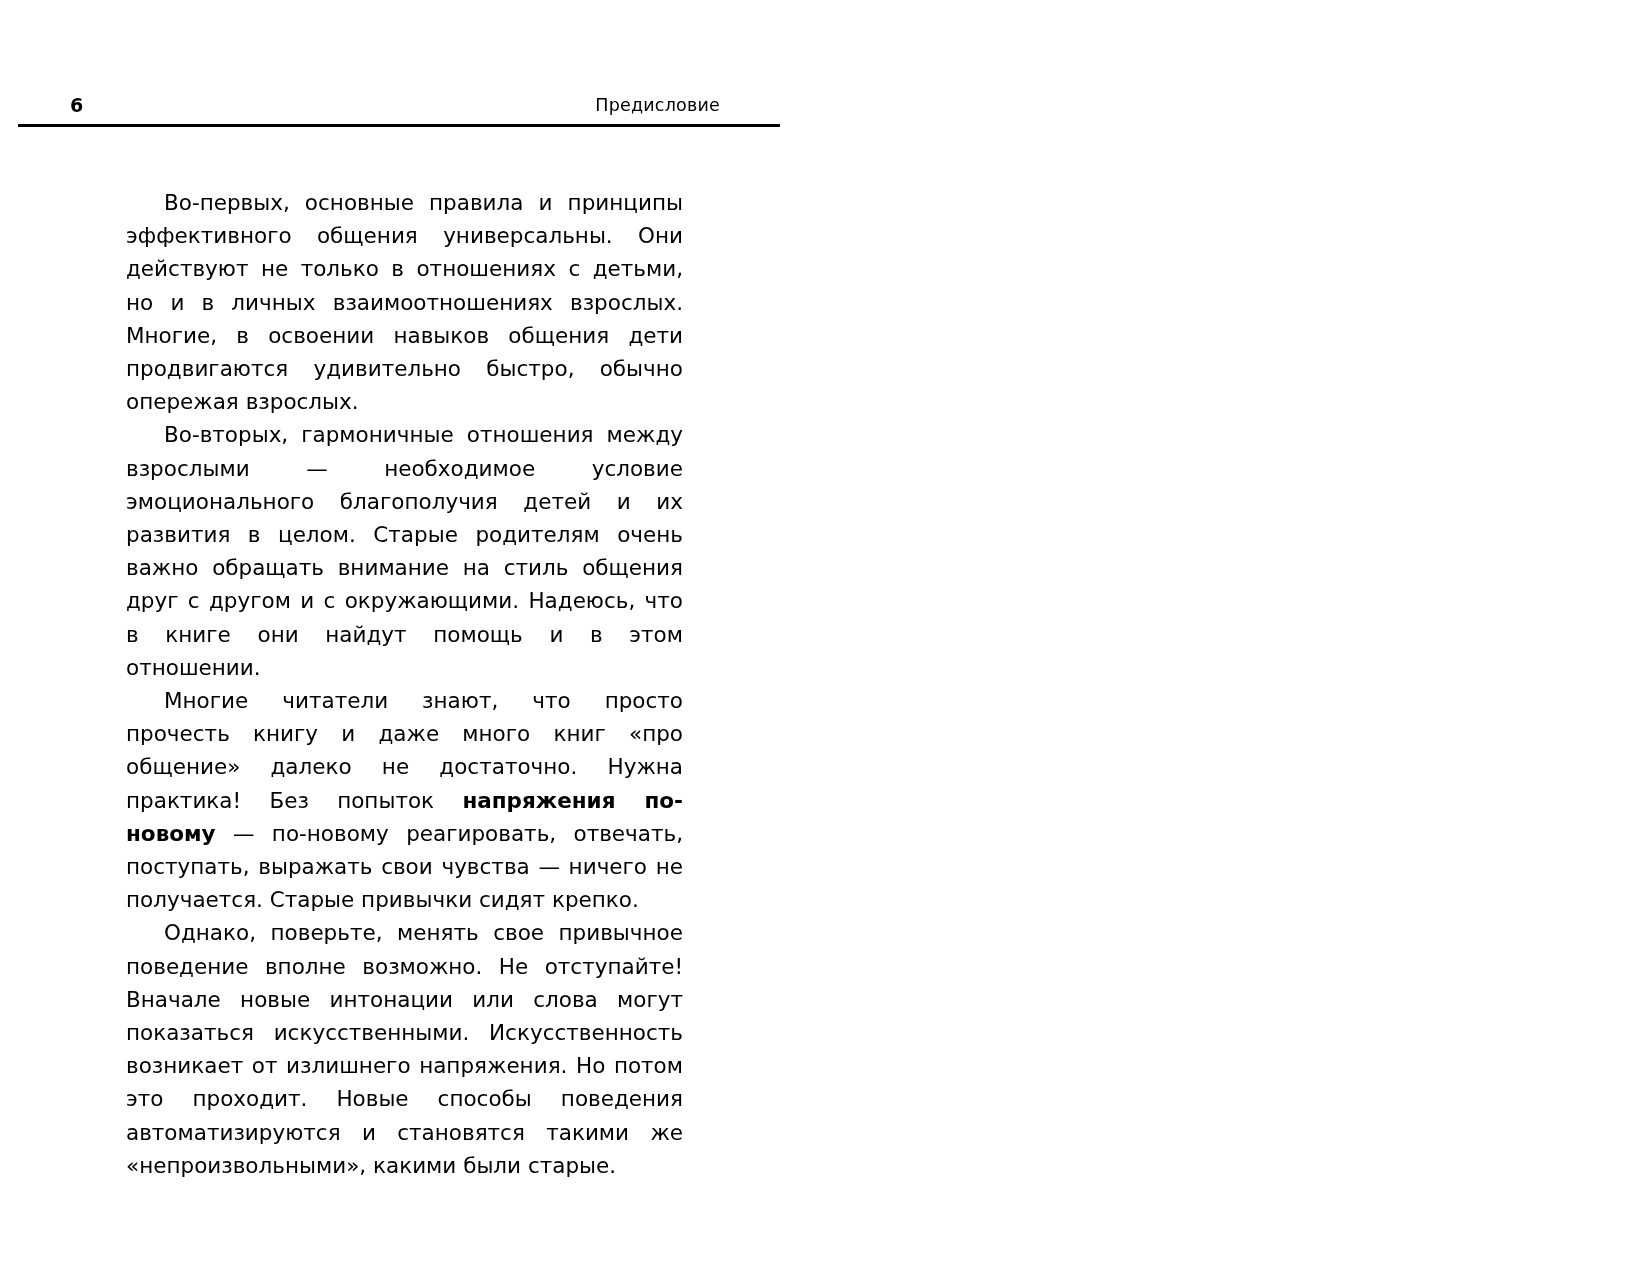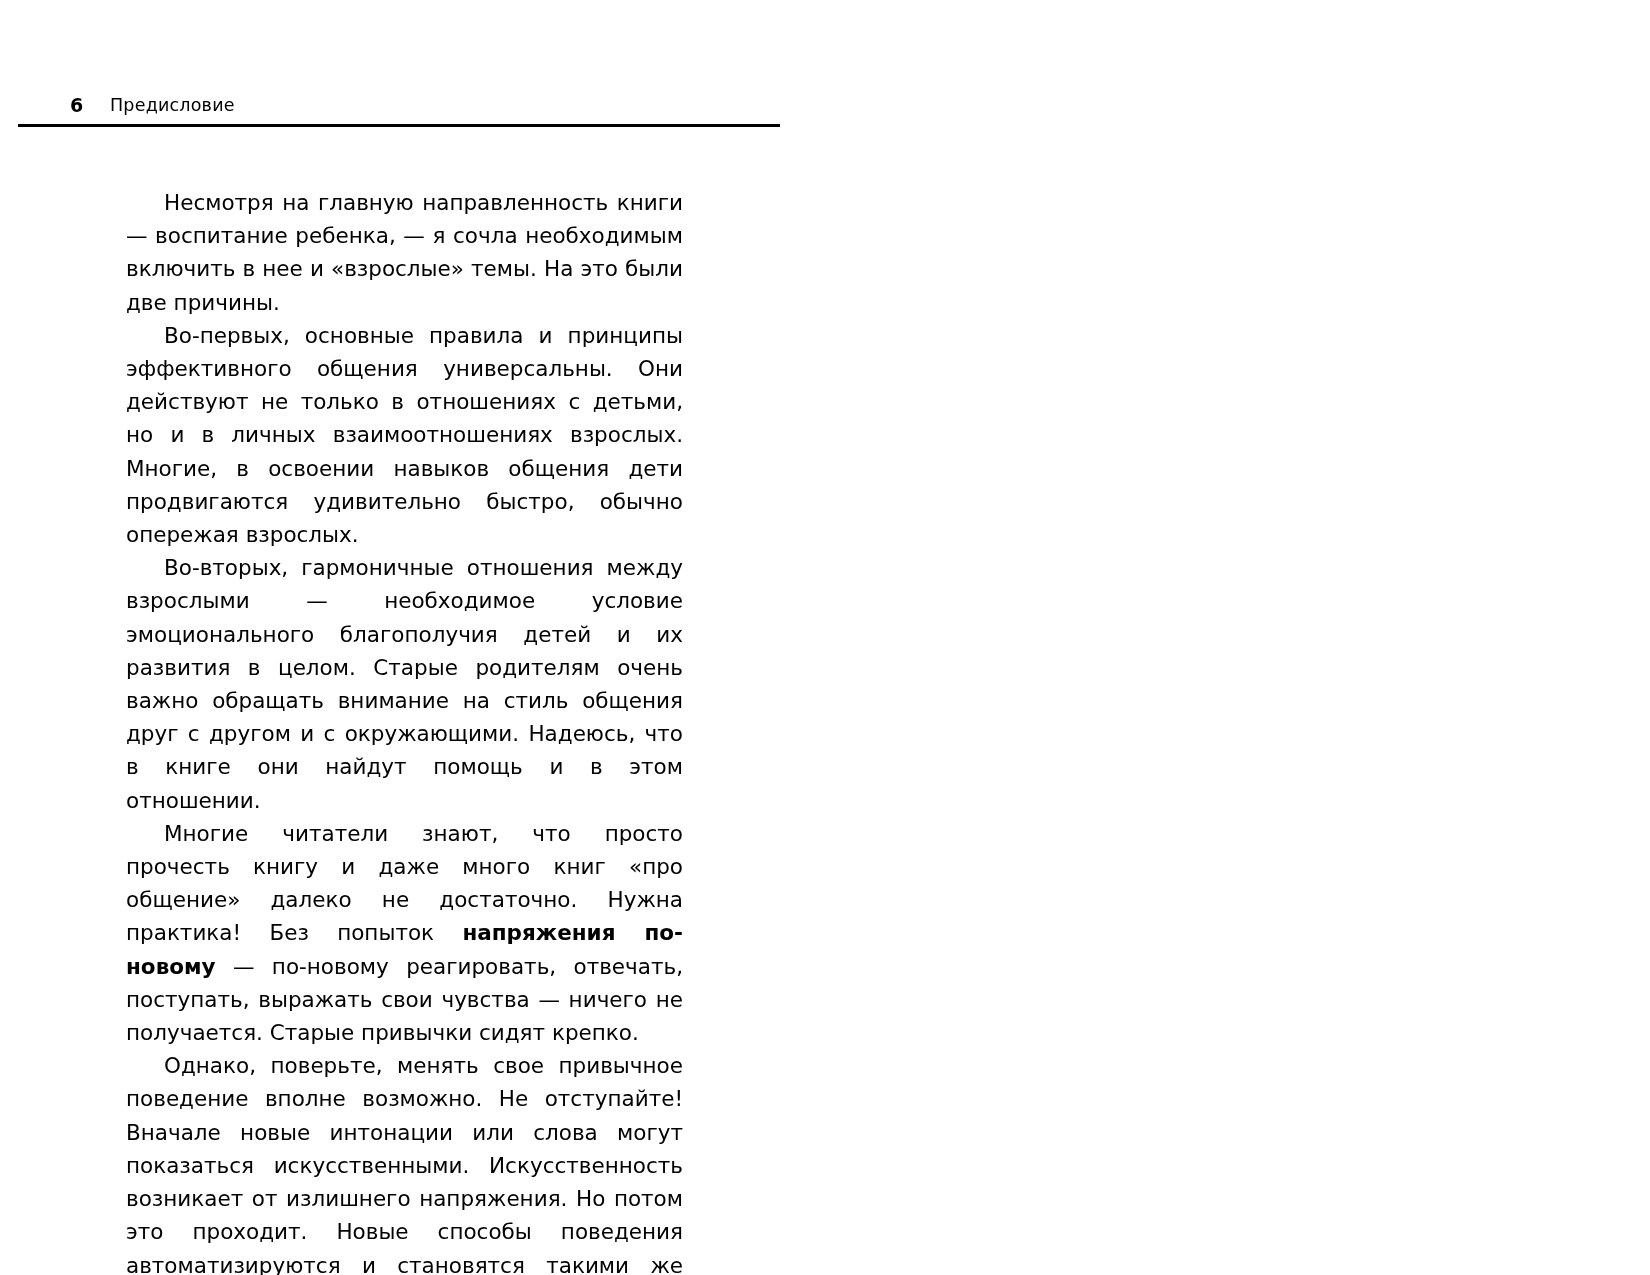--- a/index.html
+++ b/index.html
@@ -47,21 +47,21 @@
 
   .folio {
     font-weight: bold;
     font-size: 19px;
     width: 40px;
     flex: 0 0 auto;
   }
 
   .runhead-title {
     flex: 1 1 auto;
-    text-align: left;
+    text-align: right;
     font-weight: normal;
   }
   .runhead-left .runhead-title  { padding-right: 40px; }
 
   
   .rule {
     position: absolute;
     top: 124px;
     height: 3px;
     background: #000000;
@@ -101,21 +101,20 @@
 
   <div class="page page-left">
 
     <div class="runhead runhead-left">
       <span class="folio">6</span>
       <span class="runhead-title">Предисловие</span>
     </div>
     <div class="rule rule-left"></div>
 
     <div class="column col-left">
-      <p class="indent">Несмотря на главную направленность книги — воспитание ребенка, — я сочла необходимым включить в нее и «взрослые» темы. На это были две причины.</p>
       <p class="indent">Во-первых, основные правила и принципы эффективного общения универсальны. Они действуют не только в отношениях с детьми, но и в личных взаимоотношениях взрослых. Многие, в освоении навыков общения дети продвигаются удивительно быстро, обычно опережая взрослых.</p>
       <p class="indent">Во-вторых, гармоничные отношения между взрослыми — необходимое условие эмоционального благополучия детей и их развития в целом. Старые родителям очень важно обращать внимание на стиль общения друг с другом и с окружающими. Надеюсь, что в книге они найдут помощь и в этом отношении.</p>
       <p class="indent"><span>Многие читатели знают, что просто прочесть книгу и даже много книг «про общение» далеко не достаточно. Нужна практика! Без попыток </span><b>напряжения по-новому</b><span> — по-новому реагировать, отвечать, поступать, выражать свои чувства — ничего не получается. Старые привычки сидят крепко.</span></p>
       <p class="indent">Однако, поверьте, менять свое привычное поведение вполне возможно. Не отступайте! Вначале новые интонации или слова могут показаться искусственными. Искусственность возникает от излишнего напряжения. Но потом это проходит. Новые способы поведения автоматизируются и становятся такими же «непроизвольными», какими были старые.</p>
 
     </div>
   </div>
 
   <div class="page page-right">
 

